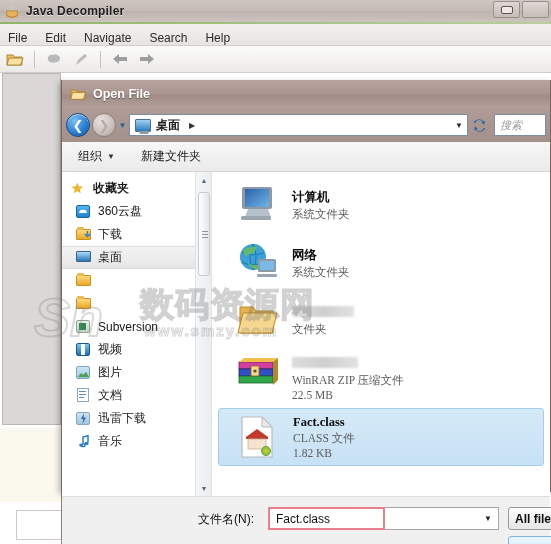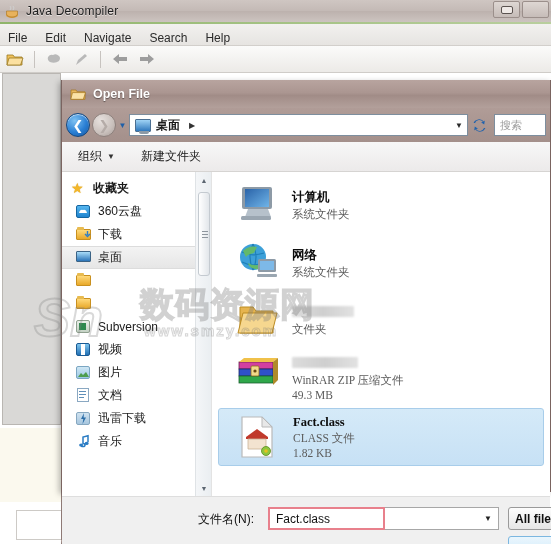--- a/index.html
+++ b/index.html
@@ -17,21 +17,21 @@
   }
   .jd-titlebar {
     position: absolute; left: 0; top: 0; width: 551px; height: 22px;
     background: linear-gradient(180deg, #cfc6c2 0%, #c4bab6 48%, #bdb2ae 52%, #cdc4c0 100%);
     display: flex; align-items: center; padding-left: 5px;
   }
   .jd-title-icon {
     width: 15px; height: 15px; margin-right: 6px; position: relative; flex: 0 0 auto;
   }
   .jd-title-text {
-    font-size: 12px; font-weight: normal; color: #1d1d1d;
+    font-size: 12px; font-weight: bold; color: #1d1d1d;
     letter-spacing: .2px;
     text-shadow: 0 1px 0 rgba(255,255,255,.55);
   }
   .jd-winbtns {
     position: absolute; right: 2px; top: 1px; display: flex; gap: 2px;
   }
   .jd-winbtn {
     width: 27px; height: 17px; border: 1px solid #9b8f8b;
     background: linear-gradient(180deg,#ded7d3,#c6bcb8);
     border-radius: 2px; position: relative;
@@ -151,21 +151,21 @@
   }
   .nav-refresh {
     width: 22px; height: 22px; display:flex; align-items:center; justify-content:center;
     color: #1f62ad; font-size: 13px; font-weight: bold; flex:0 0 auto;
   }
   .search-box {
     width: 52px; height: 22px; background: #ffffff; border: 1px solid #7d8e9e;
     margin-left: 4px; display: flex; align-items: center; padding-left: 5px;
     flex: 0 0 auto; overflow: hidden;
   }
-  .search-text { font-size: 11px; color: #9a9a9a; white-space: nowrap; }
+  .search-text { font-size: 11px; color: #9a9a9a; font-style: italic; white-space: nowrap; }
 
   .dlg-cmdbar {
     position: absolute; left: 0; top: 62px; width: 488px; height: 30px;
     background: linear-gradient(180deg,#f7f7f7,#eceaea);
     border-bottom: 1px solid #d6d4d2;
     display: flex; align-items: center; padding-left: 16px; gap: 26px;
   }
   .cmd-item { font-size: 12px; color: #202020; display: flex; align-items: center; gap: 5px; }
   .cmd-caret { font-size: 8px; color: #333; }
 
@@ -609,21 +609,21 @@
             <rect x="3" y="19" width="34" height="7" fill="#2fa74a" stroke="#1a6030" stroke-width=".8"></rect>
             <path d="M3 5 l5-4 h34 l-5 4z" fill="#f0c14a"></path>
             <path d="M37 5 l5-4 v22 l-5 5z" fill="#b08a2a"></path>
             <rect x="15" y="9" width="8" height="10" rx="1" fill="#f2d98a" stroke="#8a6a1a" stroke-width=".8"></rect>
             <circle cx="19" cy="14" r="1.6" fill="#6a4a10"></circle>
           </svg>
         </span>
         <span class="file-meta">
           <span class="file-name"><i class="redacted w2"></i></span>
           <span class="file-sub">WinRAR ZIP 压缩文件</span>
-          <span class="file-sub2">49.3 MB</span>
+          <span class="file-sub2">22.5 MB</span>
         </span>
       </div>
 
       <div class="file-row selected">
         <span class="file-ico">
           <svg width="40" height="44" viewBox="0 0 40 44">
             <path d="M5 2 h20 l10 10 v30 H5 z" fill="#ffffff" stroke="#b9b9b9" stroke-width="1.2"></path>
             <path d="M25 2 l10 10 h-10 z" fill="#e8e8e8" stroke="#b9b9b9" stroke-width="1"></path>
             <path d="M9 22 l11-8 l11 8 v2 H9 z" fill="#c0392b"></path>
             <path d="M11 24 h18 v10 H11 z" fill="#f3e3d0" stroke="#c9b398" stroke-width=".8"></path>

